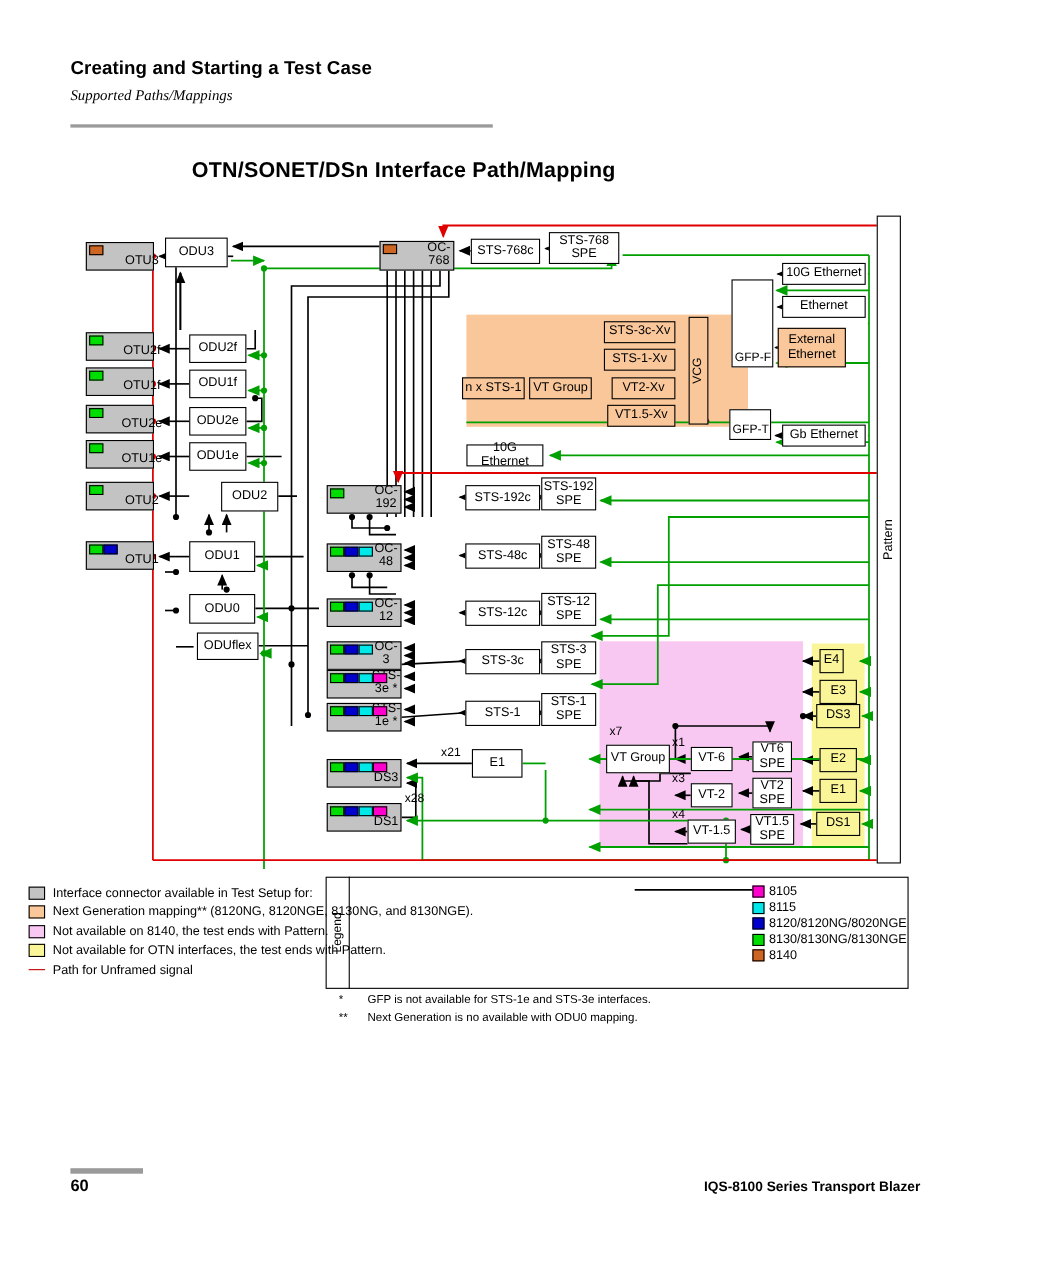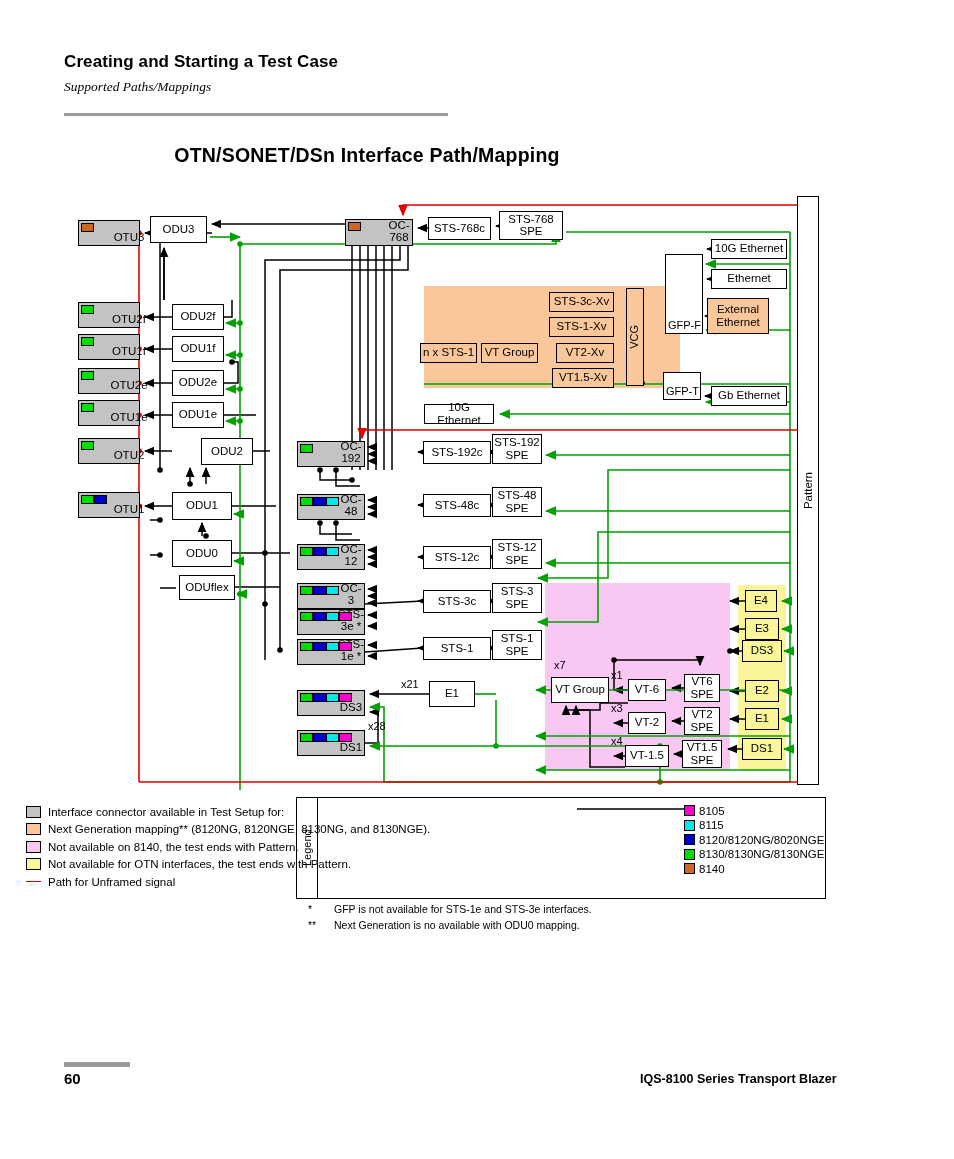--- a/index.html
+++ b/index.html
@@ -371,21 +371,21 @@
       <div class="node " style="left: 551px; top: 677px; width: 58px; height: 26px;"><span class="lbl">VT Group</span></div>
       <div class="node " style="left: 628px; top: 679px; width: 38px; height: 22px;"><span class="lbl">VT-6</span></div>
       <div class="node " style="left: 628px; top: 712px; width: 38px; height: 22px;"><span class="lbl">VT-2</span></div>
       <div class="node " style="left: 625px; top: 745px; width: 44px; height: 22px;"><span class="lbl">VT-1.5</span></div>
       <div class="node " style="left: 684px; top: 674px; width: 36px; height: 28px;"><span class="lbl">VT6
 SPE</span></div>
       <div class="node " style="left: 684px; top: 707px; width: 36px; height: 28px;"><span class="lbl">VT2
 SPE</span></div>
       <div class="node " style="left: 682px; top: 740px; width: 40px; height: 28px;"><span class="lbl">VT1.5
 SPE</span></div>
-      <div class="node yellow" style="left: 745px; top: 590px; width: 32px; height: 22px;"><span class="lbl">E4</span></div>
+      <div class="node yellow" style="left: 745px; top: 590px; width: 22px; height: 22px;"><span class="lbl">E4</span></div>
       <div class="node yellow" style="left: 745px; top: 618px; width: 34px; height: 22px;"><span class="lbl">E3</span></div>
       <div class="node yellow" style="left: 742px; top: 640px; width: 40px; height: 22px;"><span class="lbl">DS3</span></div>
       <div class="node yellow" style="left: 745px; top: 680px; width: 34px; height: 22px;"><span class="lbl">E2</span></div>
       <div class="node yellow" style="left: 745px; top: 708px; width: 34px; height: 22px;"><span class="lbl">E1</span></div>
       <div class="node yellow" style="left: 742px; top: 738px; width: 40px; height: 22px;"><span class="lbl">DS1</span></div>
     </div>
 
   <div class="node" id="pattern-bar" style="left:797px;top:196px;width:22px;height:589px;">
     <span class="vtext" style="position:relative;">Pattern</span>
   </div>

